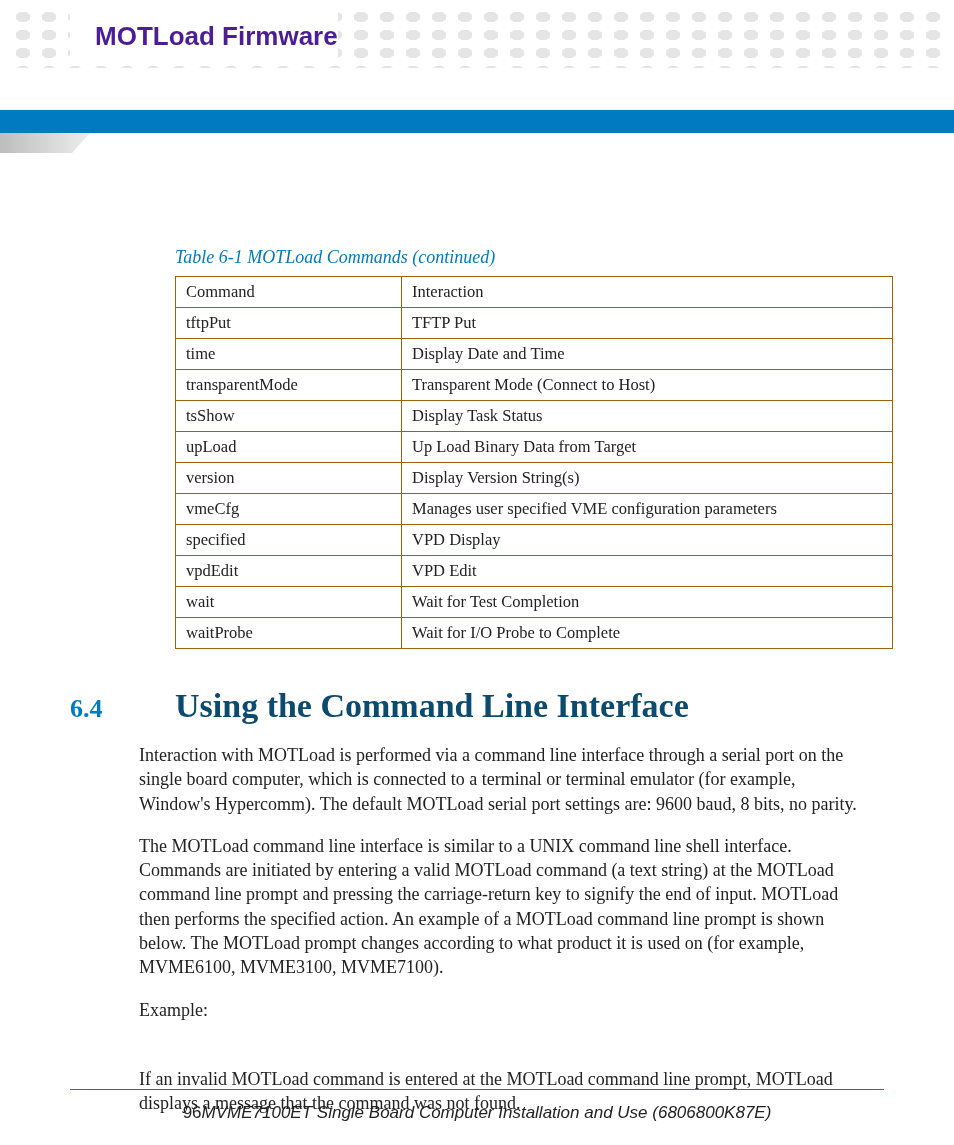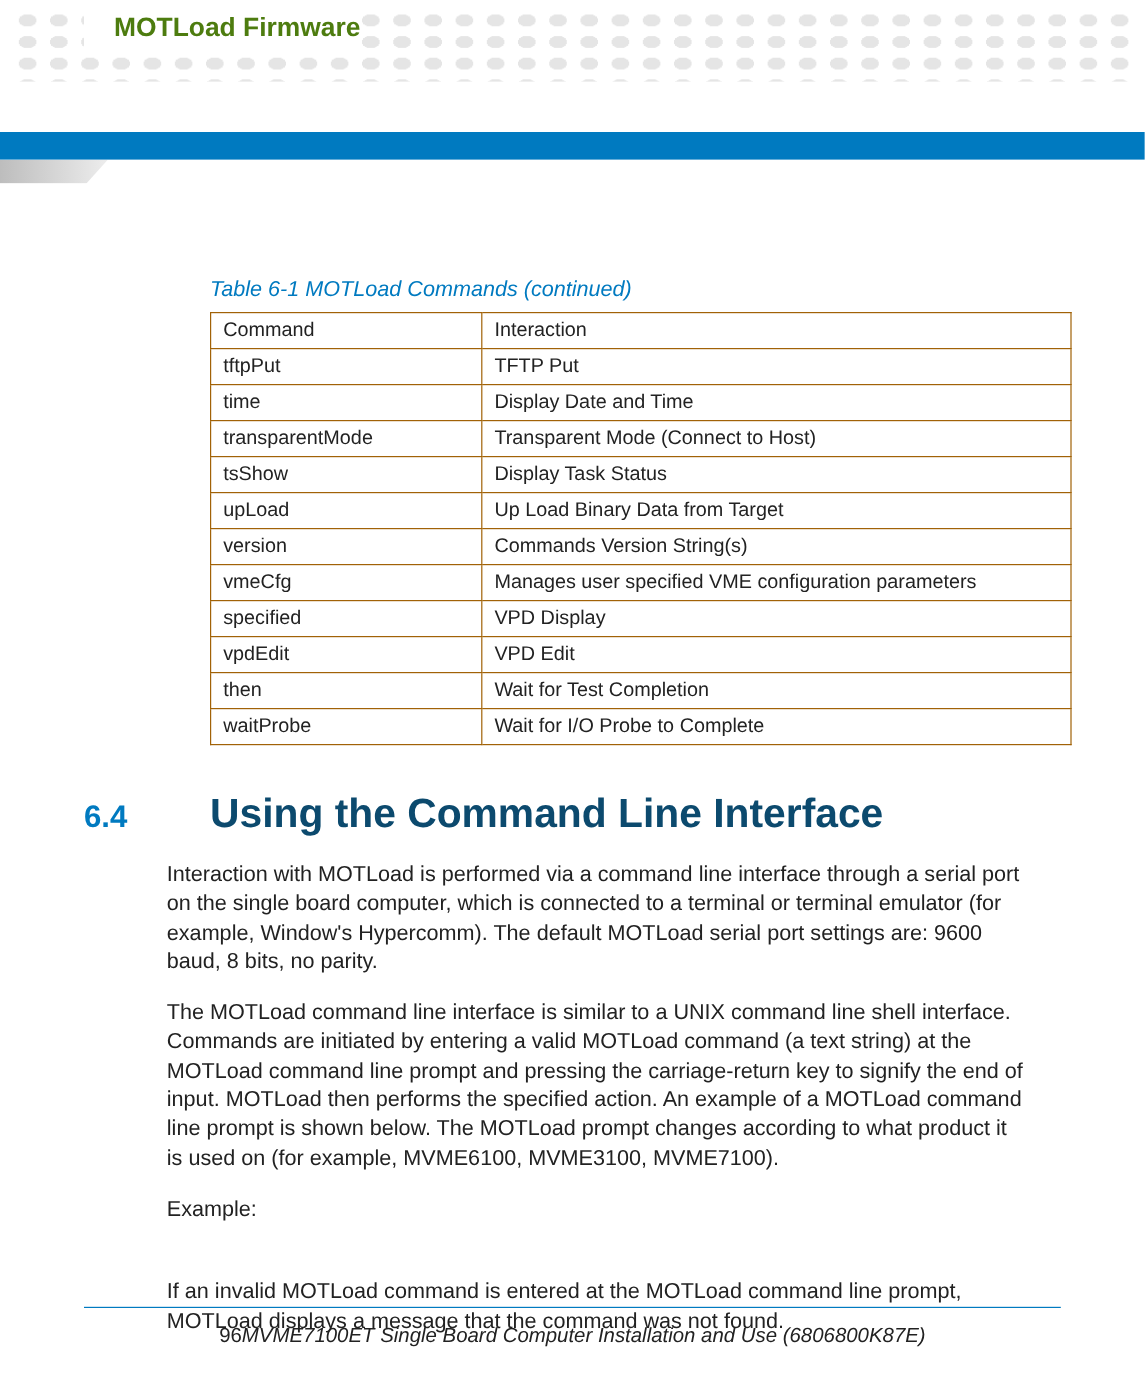--- a/index.html
+++ b/index.html
@@ -24,24 +24,24 @@
     right: 10px;
     height: 60px;
     background-image: radial-gradient(#e5e5e5 40%, transparent 41%);
     background-size: 26px 18px;
     background-position: 0 0;
     z-index: 0;
   }
   .header-title {
     position: relative;
     z-index: 1;
-    color: #4d7c0f;
+    color: #4c1d95;
     font-weight: 700;
-    font-size: 22px;
-    padding: 10px 0 10px 25px;
+    font-size: 26px;
+    padding: 21px 0 10px 25px;
     background: #fff;
     display: inline-block;
     margin-left: 0;
   }
   .blue-bar {
     position: absolute;
     left: 0;
     right: 0;
     top: 110px;
     height: 23px;
@@ -54,20 +54,21 @@
     top: 133px;
     width: 90px;
     height: 20px;
     background: linear-gradient(to right, #bdbdbd, #ededed);
     clip-path: polygon(0 0, 100% 0, 80% 100%, 0 100%);
     z-index: 1;
   }
   .content {
     position: relative;
     padding-top: 185px;
+    font-family: Liberation Serif, serif;
   }
   .table-caption {
     color: #007ac0;
     font-style: italic;
     font-size: 18px;
     margin: 0 0 8px 105px;
     font-weight: 500;
   }
   table.cmd {
     border-collapse: collapse;
@@ -159,36 +160,36 @@
           <tr>
             <td>tsShow</td>
             <td>Display Task Status</td>
           </tr>
           <tr>
             <td>upLoad</td>
             <td>Up Load Binary Data from Target</td>
           </tr>
           <tr>
             <td>version</td>
-            <td>Commands Version String(s)</td>
+            <td>Display Version String(s)</td>
           </tr>
           <tr>
             <td>vmeCfg</td>
             <td>Manages user specified VME configuration parameters</td>
           </tr>
           <tr>
             <td>specified</td>
             <td>VPD Display</td>
           </tr>
           <tr>
             <td>vpdEdit</td>
             <td>VPD Edit</td>
           </tr>
           <tr>
-            <td>then</td>
+            <td>wait</td>
             <td>Wait for Test Completion</td>
           </tr>
           <tr>
             <td>waitProbe</td>
             <td>Wait for I/O Probe to Complete</td>
           </tr>
         </tbody>
     </table>
 
     <div class="section-row">

